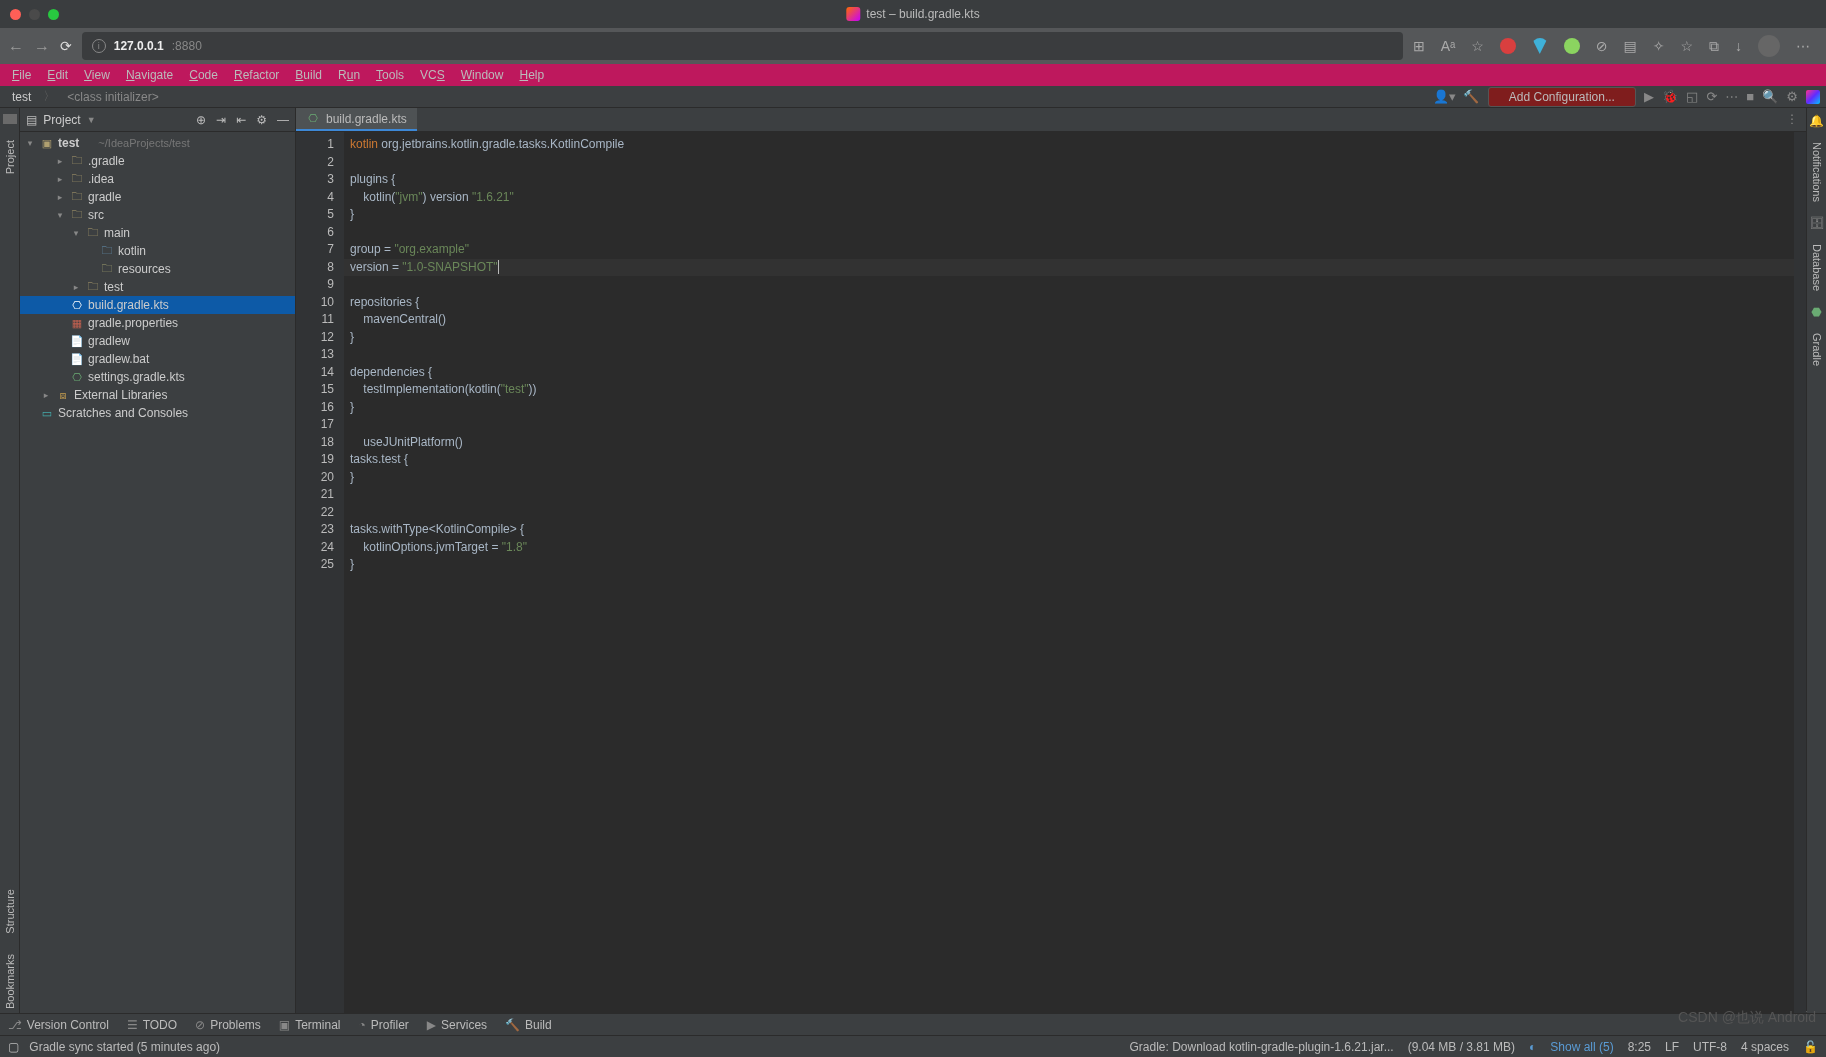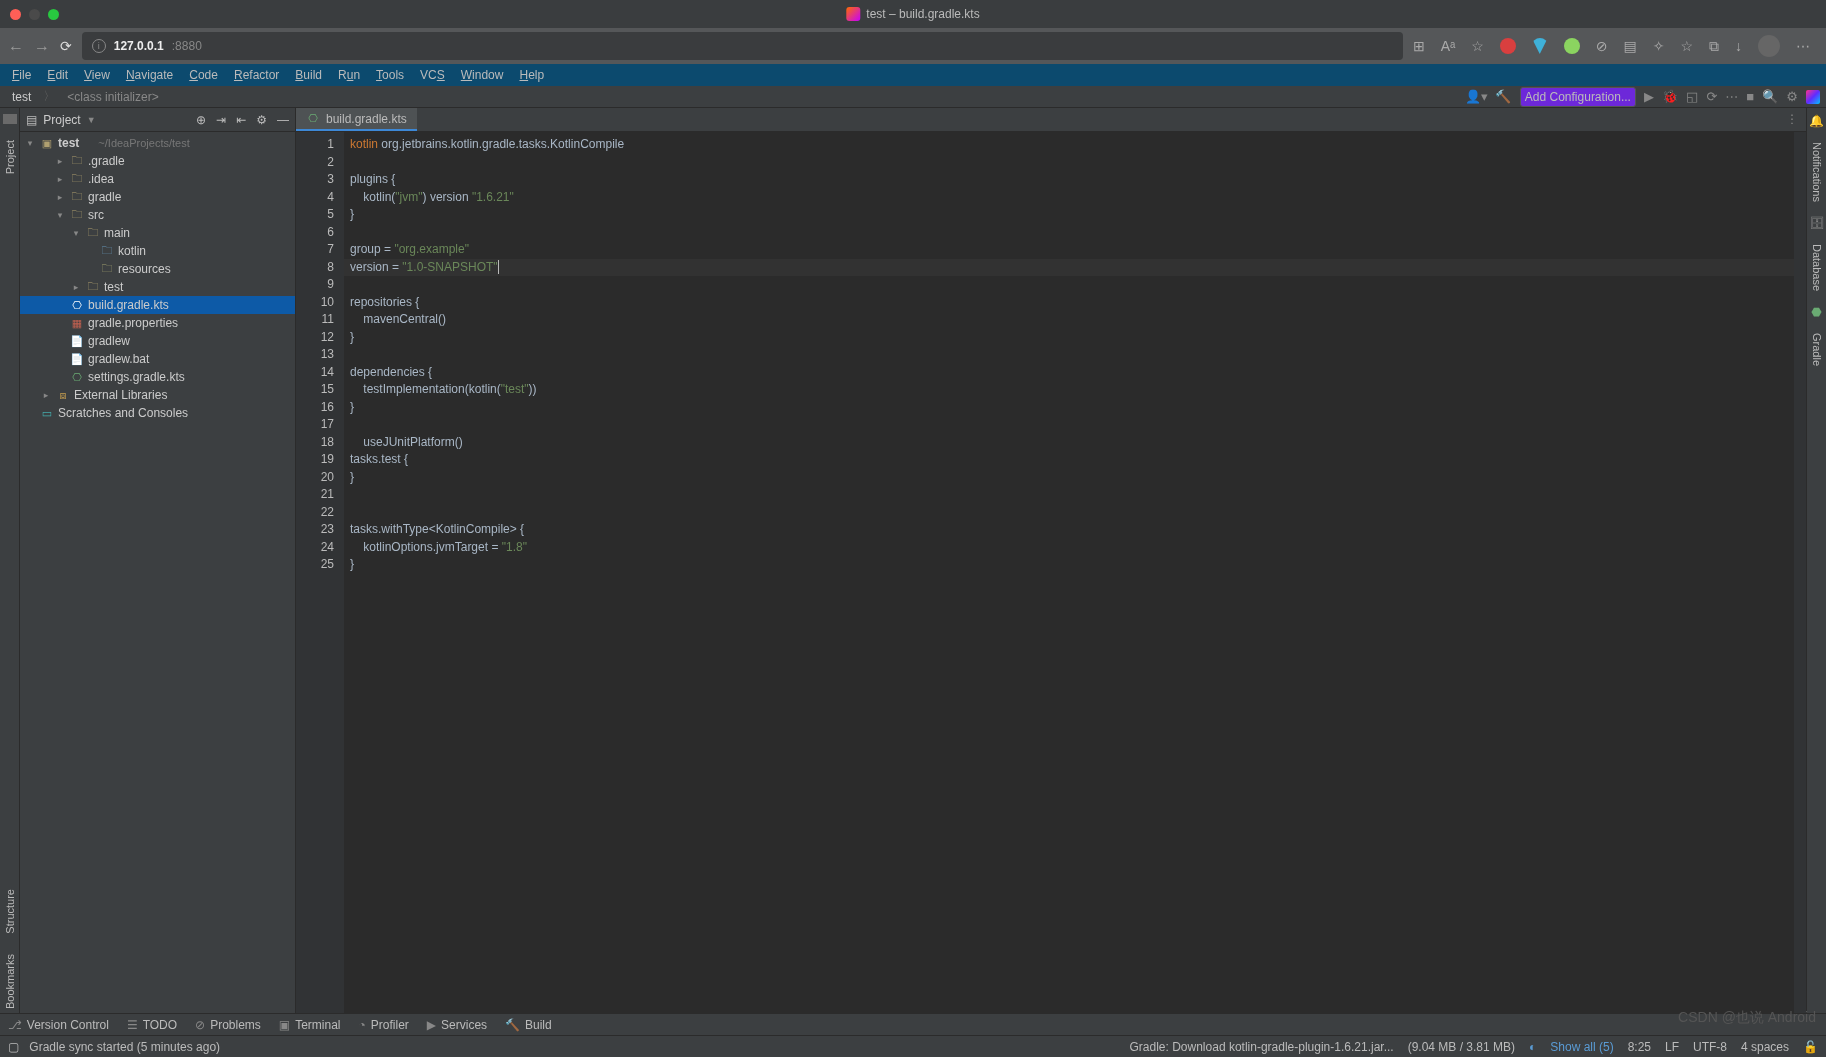--- a/index.html
+++ b/index.html
@@ -13,28 +13,28 @@
   .addrbar{height:36px;background:#555759;display:flex;align-items:center;padding:0 8px;gap:10px}
   .navarr{color:#9a9a9a;font-size:16px}
   .reload{color:#ddd;font-size:14px}
   .urlbox{flex:1;background:#3a3c3e;height:28px;border-radius:4px;display:flex;align-items:center;padding:0 10px;gap:8px}
   .urlbox .info{width:14px;height:14px;border:1px solid #888;border-radius:50%;display:flex;align-items:center;justify-content:center;font-size:9px;color:#888}
   .urlbox .host{color:#eee;font-weight:700}
   .urlbox .port{color:#888}
   .addricons{display:flex;align-items:center;gap:16px;padding-right:8px}
   .addricons span{color:#aaa;font-size:14px}
   .ext{width:16px;height:16px;border-radius:50%}
-  .menubar{height:22px;background:#0c4a6e;display:flex;align-items:center;padding:0 6px;gap:4px}
+  .menubar{height:22px;background:#be185d;display:flex;align-items:center;padding:0 6px;gap:4px}
   .menubar span{padding:2px 6px;color:#bbb;cursor:default}
   .menubar span u{text-decoration:underline}
   .crumbbar{height:22px;background:#3c3f41;border-bottom:1px solid #2b2b2b;display:flex;align-items:center;padding:0 6px;gap:6px}
   .crumb{padding:1px 6px;color:#ccc}
   .crumbsep{color:#666}
   .crumbright{margin-left:auto;display:flex;align-items:center;gap:8px}
-  .addconf{border:1px solid #555;background:#6d28d9;padding:2px 4px;border-radius:3px;color:#bbb}
+  .addconf{border:1px solid #555;background:#7f1d1d;padding:2px 20px;border-radius:3px;color:#bbb}
   .ico{color:#888;font-size:13px}
   .jbicon{width:14px;height:14px;background:linear-gradient(135deg,#ff318c,#602cff,#00c2ff);border-radius:2px}
   .main{flex:1;display:flex;min-height:0}
   .lgut{width:20px;background:#3c3f41;border-right:1px solid #2b2b2b;display:flex;flex-direction:column;align-items:center;padding-top:6px;gap:12px}
   .vtxt{writing-mode:vertical-rl;transform:rotate(180deg);color:#bbb;font-size:11px;padding:4px 0}
   .fold{width:14px;height:10px;background:#6a6a6a}
   .projpane{width:276px;background:#3c3f41;border-right:1px solid #2b2b2b;display:flex;flex-direction:column}
   .projhdr{height:24px;border-bottom:1px solid #2b2b2b;display:flex;align-items:center;gap:6px;padding:0 6px}
   .projhdr .ttl{color:#ccc;font-weight:500}
   .projhdr .dd{color:#888;font-size:9px}

